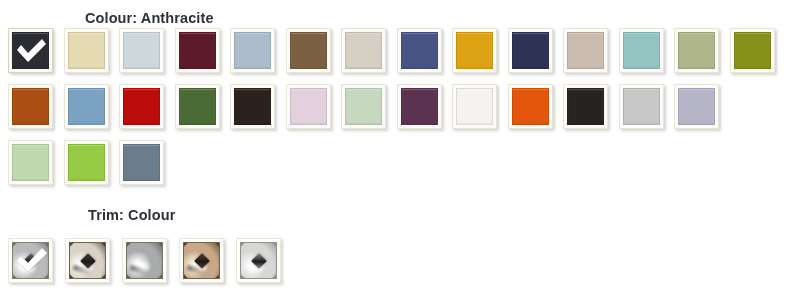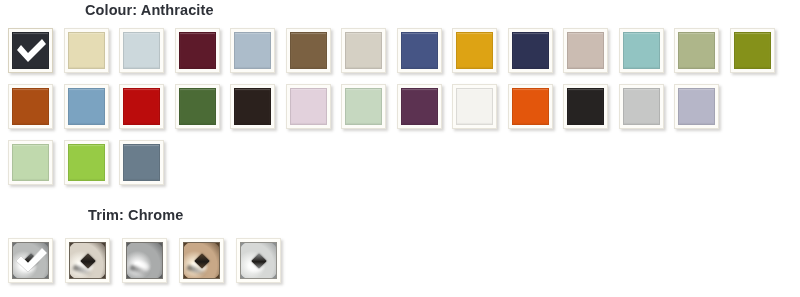--- a/index.html
+++ b/index.html
@@ -20,21 +20,21 @@
   .option-group { position: relative; }
 
   .group-label {
     font-size: 14.5px;
     font-weight: bold;
     color: #2e3138;
     letter-spacing: 0.1px;
     line-height: 20px;
     white-space: nowrap;
   }
-  #colour-label { position: absolute; left: 85px; top: 0px; }
+  #colour-label { position: absolute; left: 85px; top: 8px; }
   #trim-label   { position: absolute; left: 88px; top: 205px; }
 
   
   .swatch-row {
     position: absolute;
     left: 8px;
     display: flex;
     flex-direction: row;
     align-items: flex-start;
   }
@@ -242,21 +242,21 @@
       <div class="swatch-fill" style="background: rgb(151, 203, 69);"></div>
     </div>
     <div class="swatch">
       <div class="swatch-fill" style="background: rgb(106, 125, 140);"></div>
     </div>
   </div>
 </div>
 
 <div class="option-group">
 
-  <div class="group-label" id="trim-label" style="color: rgb(46, 49, 56);">Trim: Chrome</div>
+  <div class="group-label" id="trim-label" style="color: rgb(46, 49, 56);">Trim: Colour</div>
 
   <div class="swatch-row" id="trim-row-0">
 
     <div class="trim-swatch selected">
       <div class="trim-fill" style="background: rgb(111, 114, 116);">
         <div class="knob" style="background: radial-gradient(circle at 32% 62%, rgb(255, 255, 255) 0%, rgb(255, 255, 255) 8%, rgb(185, 187, 186) 40%, rgb(185, 187, 186) 62%, rgb(111, 114, 116) 100%);"></div>
         <div class="hot" style="width: 17px; height: 12px; left: 16%; top: 52%; background: radial-gradient(rgb(255, 255, 255) 0%, rgba(255, 255, 255, 0.65) 45%, rgba(255, 255, 255, 0) 80%);"></div>
         <div class="screw" style="background: linear-gradient(135deg, rgb(111, 114, 116) 0%, rgb(29, 26, 23) 55%, rgb(111, 114, 116) 100%); box-shadow: rgba(0, 0, 0, 0.55) 0px 0px 2px;"></div>
       </div>
       <span class="tick">

